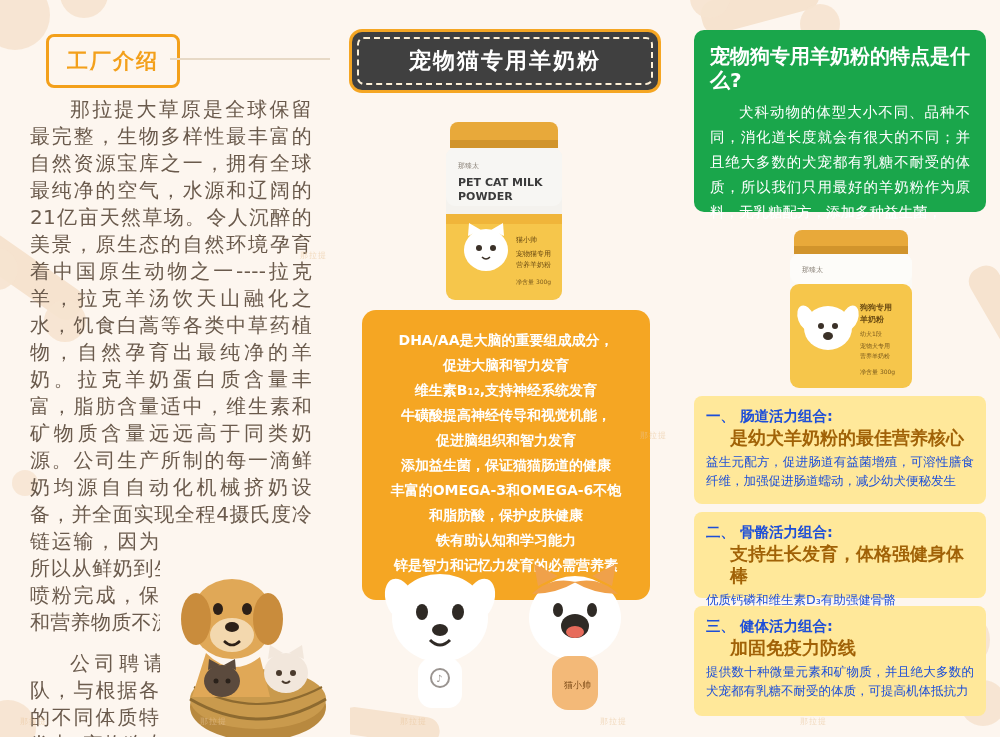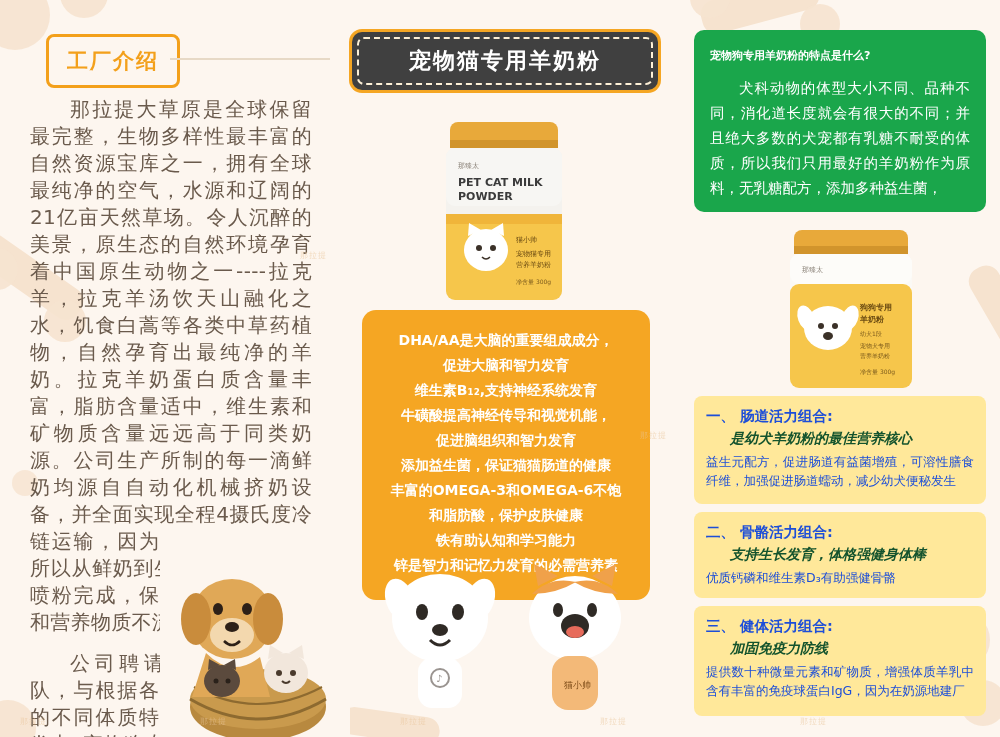--- a/index.html
+++ b/index.html
@@ -68,37 +68,37 @@
   }
   .dha-box div{white-space:nowrap;}
   .mascots{position:absolute;left:20px;top:560px;width:300px;height:160px;}
 
   
   .green-box{
     position:absolute;left:24px;top:30px;width:292px;height:182px;
     background:#1aa64b;border-radius:10px;box-sizing:border-box;
     padding:14px 16px;color:#fff;
   }
-  .green-box .gtitle{font-size:11px;font-weight:bold;line-height:24px;margin-bottom:8px;}
+  .green-box .gtitle{font-size:20px;font-weight:bold;line-height:24px;margin-bottom:8px;}
   .green-box .gtext{font-size:14.5px;line-height:25px;text-align:justify;text-indent:2em;}
 
   .can-dog{
     position:absolute;left:106px;top:228px;width:150px;height:160px;
   }
 
   .yellow-card{
     position:absolute;left:24px;width:292px;
     background:#ffe89a;border-radius:8px;box-sizing:border-box;
     padding:9px 12px;color:#6a4a12;
   }
   .yc1{top:396px;height:108px;}
   .yc2{top:512px;height:86px;}
   .yc3{top:606px;height:110px;}
   .yellow-card .h{font-size:14.5px;font-weight:bold;line-height:22px;color:#1d4ed8;}
-  .yellow-card .h2{font-size:14px;font-weight:bold;line-height:22px;color:#14532d;padding-left:24px;font-style:italic;}
+  .yellow-card .h2{font-size:18px;font-weight:bold;line-height:22px;color:#a16207;padding-left:24px;}
   .yellow-card .b{font-size:12.5px;line-height:19px;color:#1d4ed8;text-align:justify;margin-top:3px;}
 
   
   .wm{position:absolute;color:#e9c59a;opacity:.55;font-size:8px;letter-spacing:1px;pointer-events:none;}
 </style>
 </head>
 <body>
 
 <div class="page">
 
@@ -296,21 +296,21 @@
       <div class="h2">支持生长发育，体格强健身体棒</div>
       <div class="b">优质钙磷和维生素D₃有助强健骨骼</div>
     </div>
 
     <div class="yellow-card yc3">
       <div class="h">
         <span>三、</span>
         <span>健体活力组合:</span>
       </div>
       <div class="h2">加固免疫力防线</div>
-      <div class="b">提供数十种微量元素和矿物质，增强体质羊乳中含有丰富的免疫球蛋白IgG，因为在奶源地建厂</div>
+      <div class="b">提供数十种微量元素和矿物质，并且绝大多数的犬宠都有乳糖不耐受的体质，可提高机体抵抗力</div>
     </div>
   </div>
 
   <div class="wm" style="left:20px;top:716px;">那拉提</div>
   <div class="wm" style="left:200px;top:716px;">那拉提</div>
   <div class="wm" style="left:400px;top:716px;">那拉提</div>
   <div class="wm" style="left:600px;top:716px;">那拉提</div>
   <div class="wm" style="left:800px;top:716px;">那拉提</div>
   <div class="wm" style="left:300px;top:250px;">那拉提</div>
   <div class="wm" style="left:640px;top:430px;">那拉提</div>

